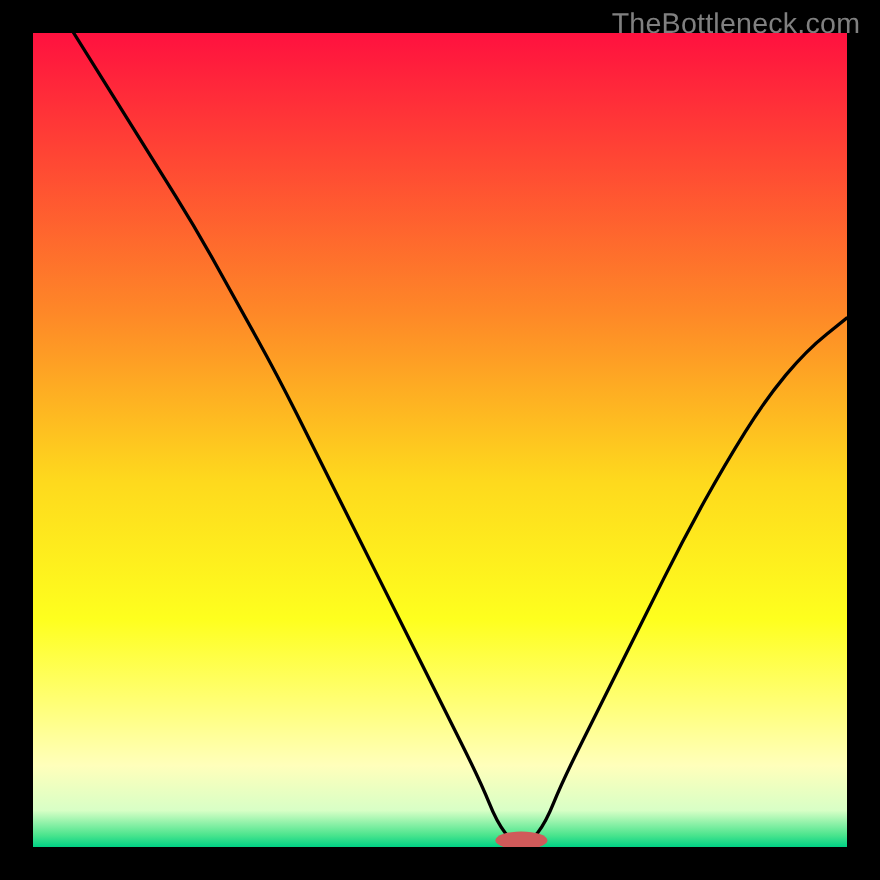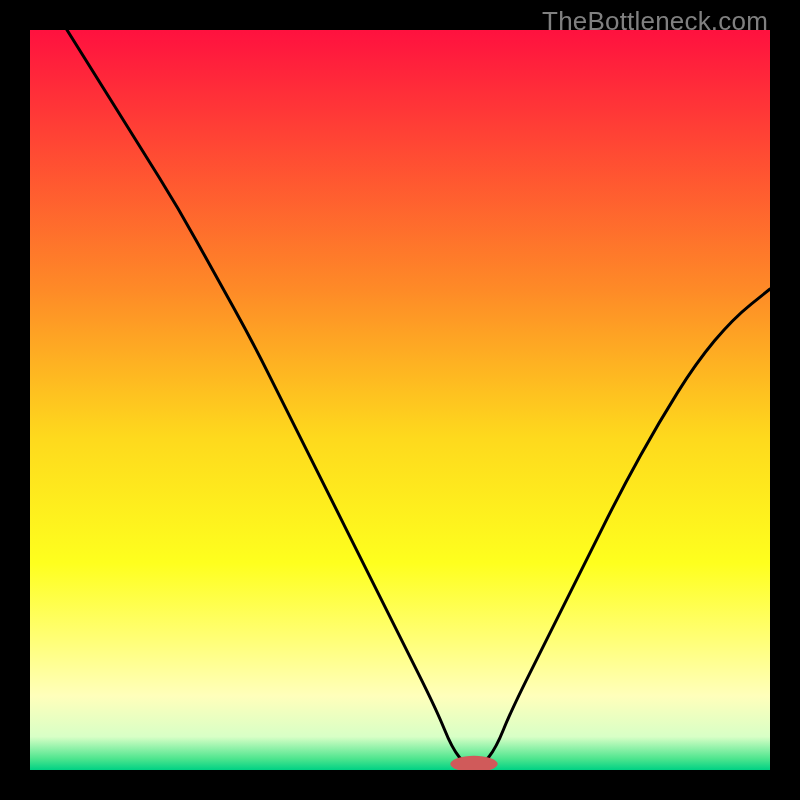--- a/index.html
+++ b/index.html
@@ -22,21 +22,21 @@
   .plot {
     position: absolute;
     left: 30px;
     top: 30px;
     width: 740px;
     height: 740px;
   }
   .watermark {
     position: absolute;
     top: 6px;
-    right: 32px;
+    right: 18px;
     color: #808080;
     font-size: 26px;
     letter-spacing: 0.2px;
     font-weight: 400;
   }
   svg {
     display: block;
   }
 </style>
 </head>

